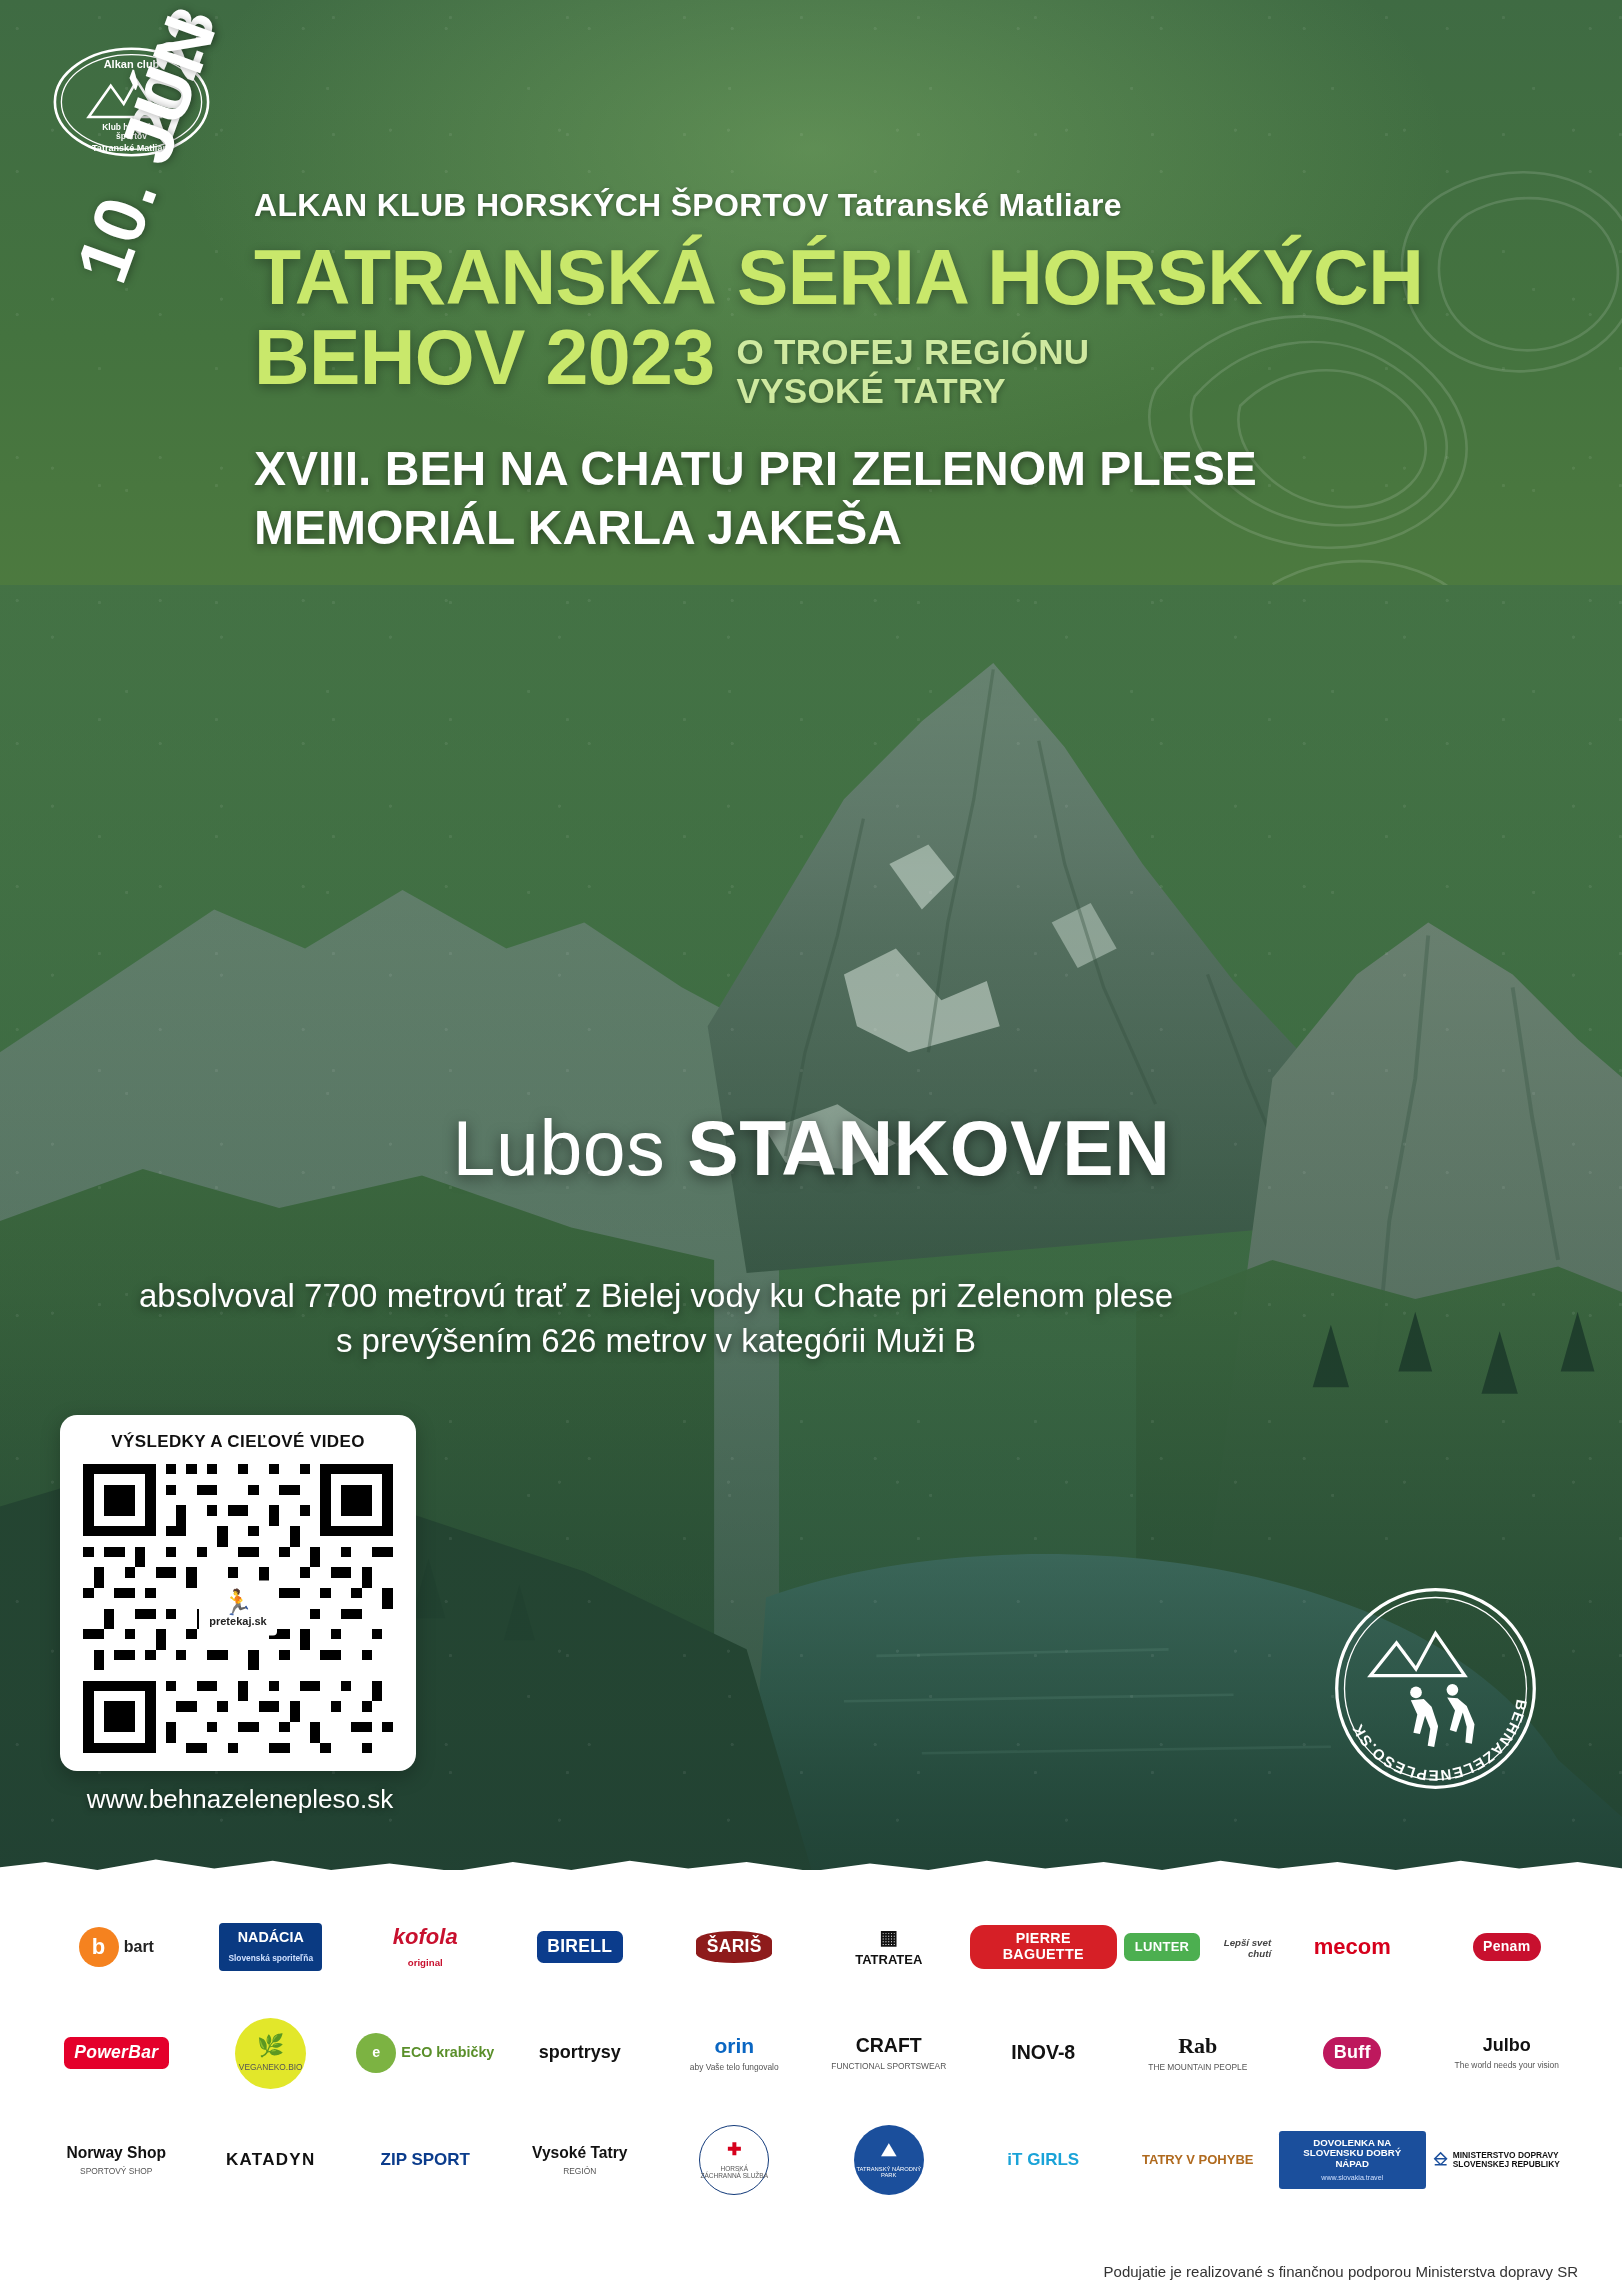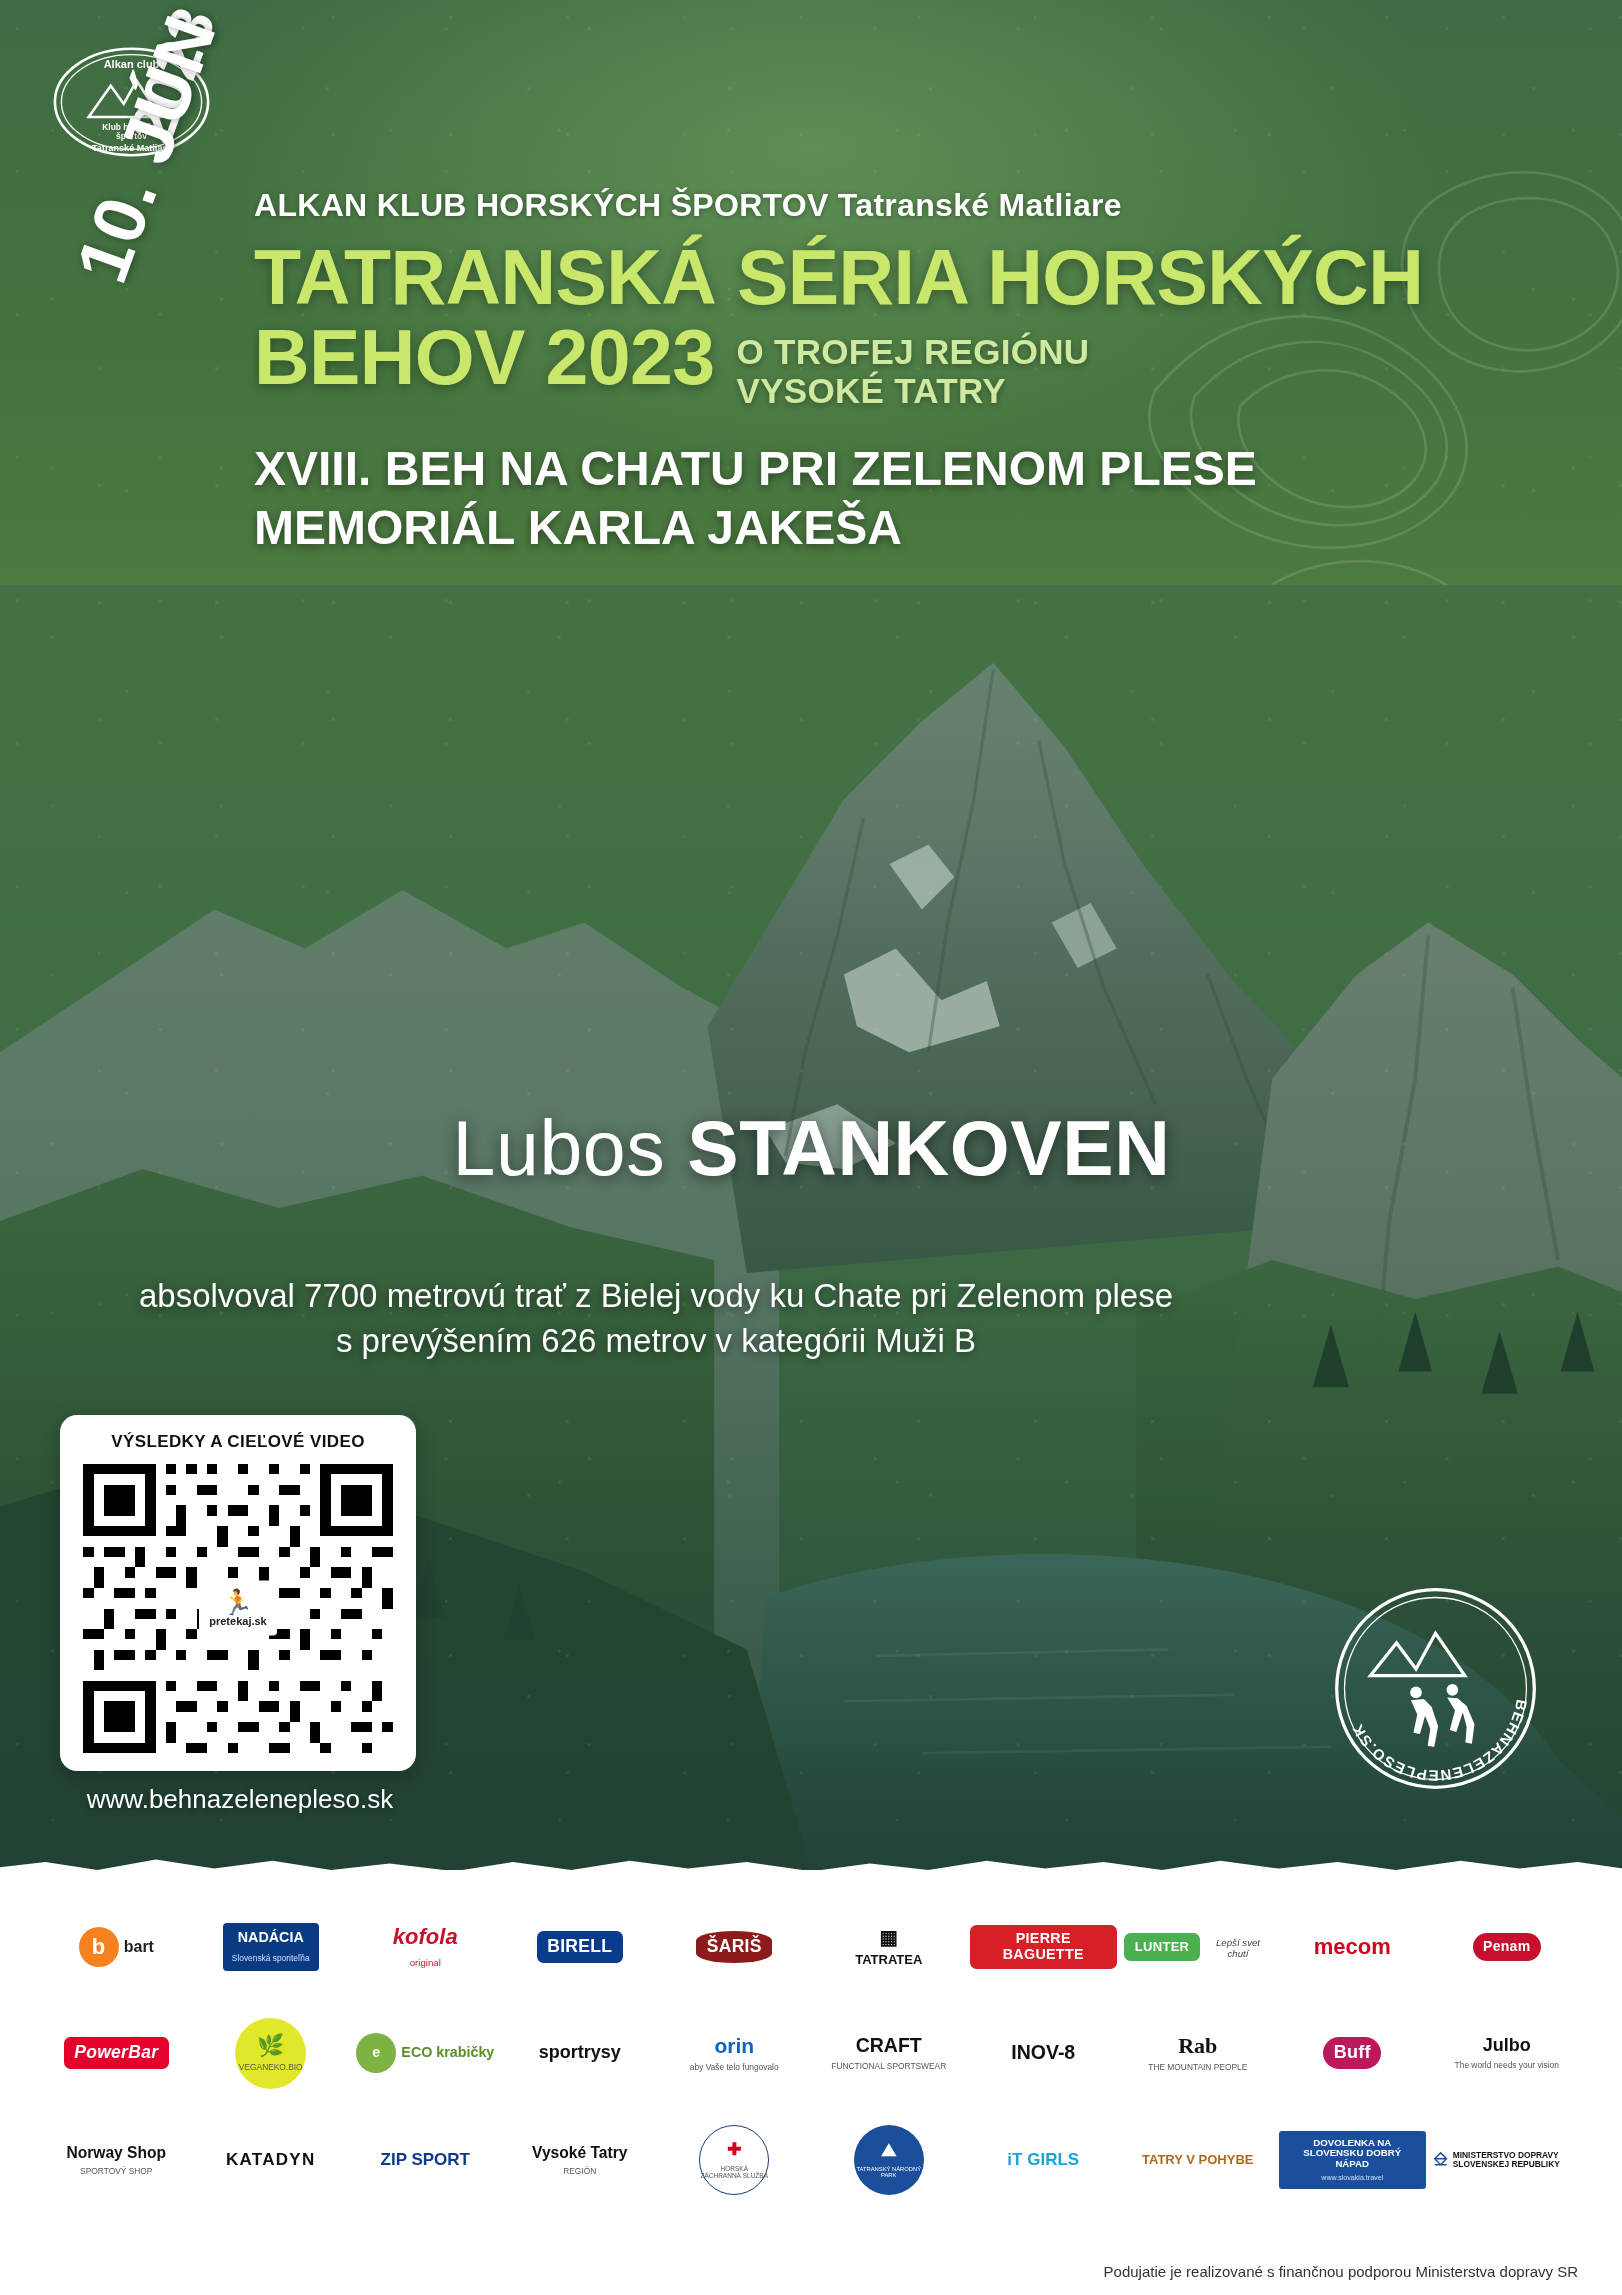--- a/index.html
+++ b/index.html
@@ -280,21 +280,21 @@
     color: #fff;
     font-weight: 800;
     font-size: 17.5px;
     letter-spacing: 0.3px;
   }
   .circ {
     width: 40px; height: 40px; border-radius: 50%;
     display: flex; align-items: center; justify-content: center;
     color: #fff; font-weight: 800; font-size: 22px;
   }
-  .sub { font-size: 9.7px; font-weight: 400; color: #444; margin-top: 3.2px; }
+  .sub { font-size: 9.7px; font-weight: 700; color: #444; margin-top: 3.2px; text-align: right; }
   .tiny { font-size: 8.4px; font-weight: 500; color: #555; }
 
   .footer-note {
     position: absolute;
     right: 45px; bottom: 15.6px;
     font-size: 15px;
     color: #333;
     font-weight: 500;
   }
 
@@ -638,21 +638,21 @@
       <div class="sp">
         <span class="pill" style="background:#8e1b1b;border-radius:50%/30%;">ŠARIŠ</span>
       </div>
       <div class="sp">
         <div class="box" style="flex-direction:column;">
           <span style="font-size:19.5px;color:#111;">▦</span>
           <span style="font-size:13px;color:#111;">TATRATEA</span>
         </div>
       </div>
       <div class="sp">
-        <span class="pill" style="background:#d61f26;font-size:14.3px;">PIERRE BAGUETTE</span>
+        <span class="pill" style="background:#d61f26;font-size:14.3px;border-radius:14px;">PIERRE BAGUETTE</span>
       </div>
       <div class="sp">
         <div class="box">
           <span class="pill" style="background:#4caf50;font-size:13px;">LUNTER</span>
           <span class="sub" style="font-style:italic;">Lepší svet chutí</span>
         </div>
       </div>
       <div class="sp">
         <span style="color:#d6001c;font-size:22px;font-weight:800;">mecom</span>
       </div>

